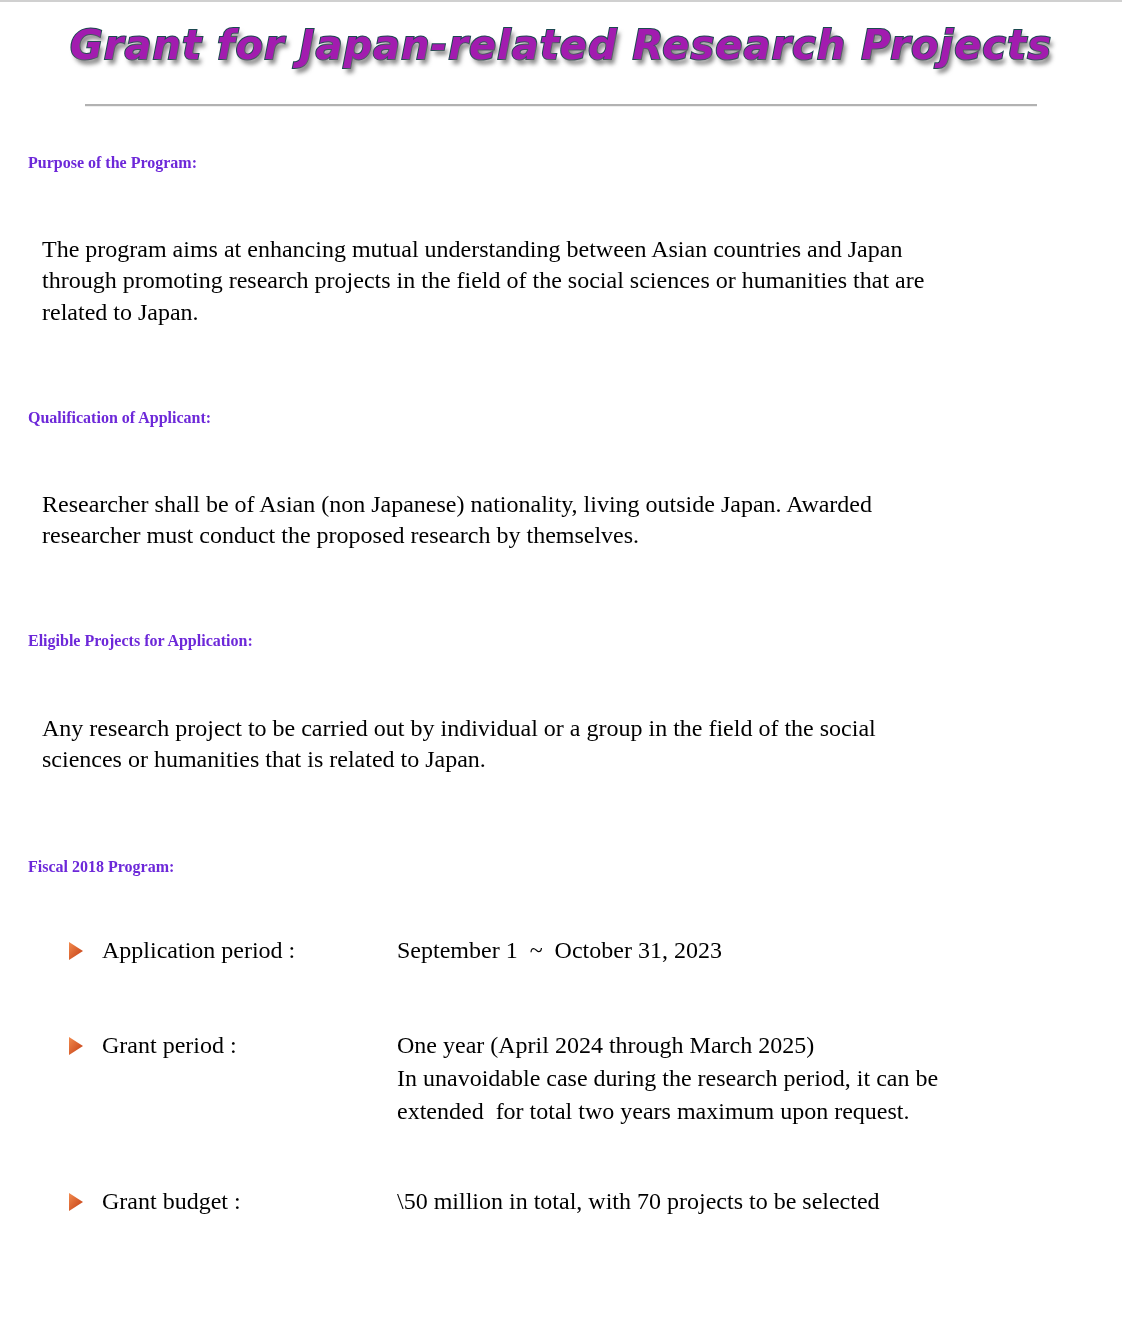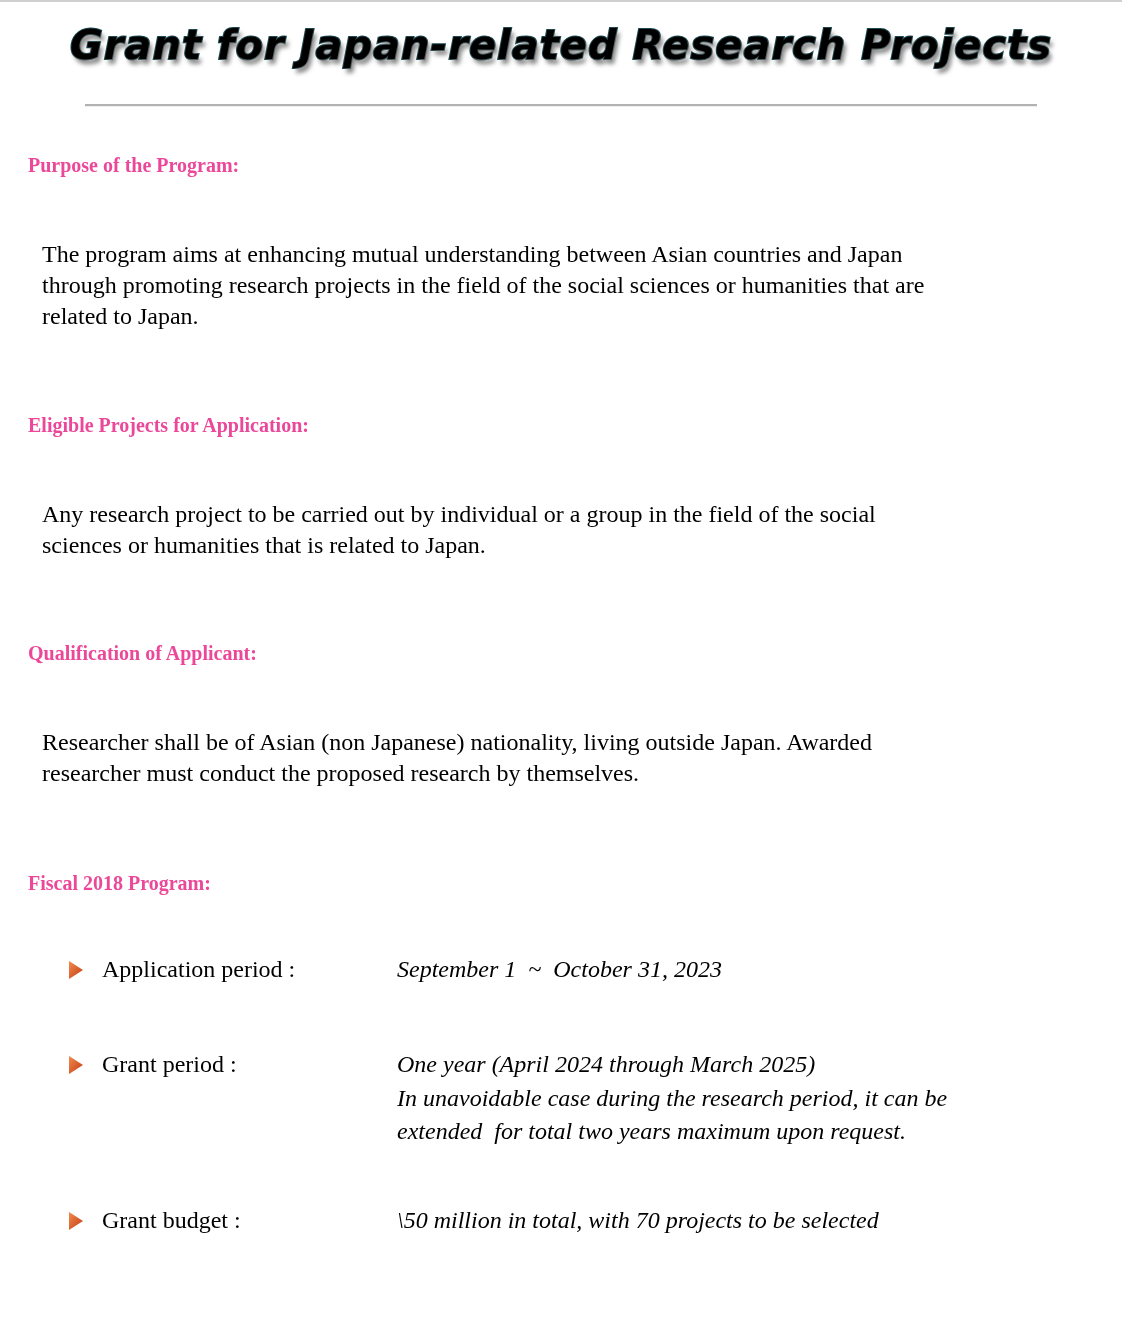--- a/index.html
+++ b/index.html
@@ -23,21 +23,21 @@
     margin-top: 20px;
   }
   .title-text {
     display: inline-block;
     margin: 0;
     font-family: "DejaVu Sans", sans-serif;
     font-style: italic;
     font-weight: bold;
     font-size: 40px;
     letter-spacing: 1px;
-    color: #000000;
+    color: #a21caf;
     -webkit-text-stroke: 2px #1c4850;
     paint-order: stroke fill;
     text-shadow: 3px 5px 4px rgba(110, 110, 110, 0.8);
   }
 
   
   .divider {
     width: 952px;
     height: 0;
     margin: 36px auto 0 auto;
@@ -46,24 +46,24 @@
     border-bottom: 1px solid #efefef;
   }
 
   
   .section { margin-top: 80px; }
   .section--first { margin-top: 46px; }
   .section--fiscal { margin-top: 82px; }
 
   .section-heading {
     margin: 0 0 0 28px;
-    font-size: 20px;
+    font-size: 16px;
     line-height: 1.2;
     font-weight: bold;
-    color: #ec4899;
+    color: #6d28d9;
   }
   .section-body {
     margin: 62px 18px 0 42px;
     font-size: 24px;
     line-height: 1.3;
     white-space: pre-wrap;
   }
 
   
   .fiscal-items { margin-top: 0; padding-left: 28px; }
@@ -82,21 +82,20 @@
   .fiscal-label {
     flex: 0 0 295px;
     font-size: 24px;
     line-height: 1.35;
   }
   .fiscal-value {
     flex: 1;
     font-size: 24px;
     line-height: 1.38;
     white-space: pre-wrap;
-    font-style: italic;
   }
 
   .svg-defs { position: absolute; width: 0; height: 0; overflow: hidden; }
 </style>
 </head>
 <body>
 
 <svg class="svg-defs" aria-hidden="true">
   <defs>
     <linearGradient id="bulletGrad" x1="0" y1="0" x2="1" y2="1">
@@ -115,29 +114,29 @@
   <hr class="divider">
 
   <section class="section section--first">
     <h2 class="section-heading">Purpose of the Program:</h2>
     <p class="section-body">The program aims at enhancing mutual understanding between Asian countries and Japan
 through promoting research projects in the field of the social sciences or humanities that are
 related to Japan.</p>
   </section>
 
   <section class="section">
+    <h2 class="section-heading">Qualification of Applicant:</h2>
+    <p class="section-body">Researcher shall be of Asian (non Japanese) nationality, living outside Japan. Awarded
+researcher must conduct the proposed research by themselves.</p>
+  </section>
+
+  <section class="section">
     <h2 class="section-heading">Eligible Projects for Application:</h2>
     <p class="section-body">Any research project to be carried out by individual or a group in the field of the social
 sciences or humanities that is related to Japan.</p>
-  </section>
-
-  <section class="section">
-    <h2 class="section-heading">Qualification of Applicant:</h2>
-    <p class="section-body">Researcher shall be of Asian (non Japanese) nationality, living outside Japan. Awarded
-researcher must conduct the proposed research by themselves.</p>
   </section>
 
   <section class="section section--fiscal">
     <h2 class="section-heading">Fiscal 2018 Program:</h2>
 
     <div class="fiscal-items">
 
       <div class="fiscal-row">
         <span class="bullet">
           <svg width="16" height="20" viewBox="0 0 16 20">

